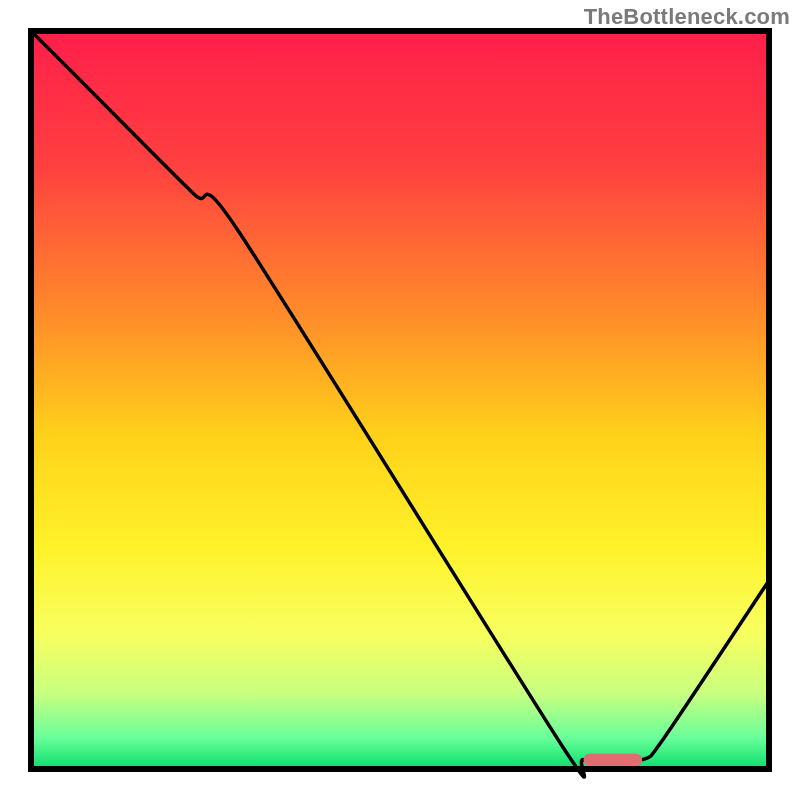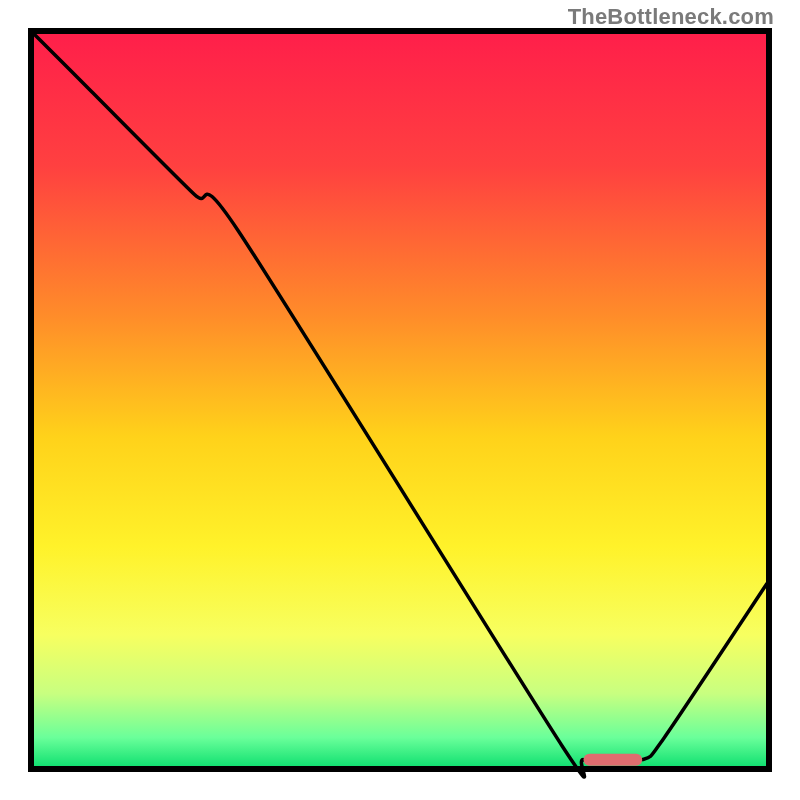--- a/index.html
+++ b/index.html
@@ -12,21 +12,21 @@
     font-family: Arial, Helvetica, sans-serif;
   }
   .frame {
     position: relative;
     width: 800px;
     height: 800px;
   }
   .watermark {
     position: absolute;
     top: 4px;
-    right: 26px;
+    right: 10px;
     font-size: 22px;
     font-weight: 600;
     color: #7a7a7a;
     letter-spacing: 0.2px;
     margin-left: 36px;
   }
   .chart-svg {
     position: absolute;
     left: 0;
     top: 0;

